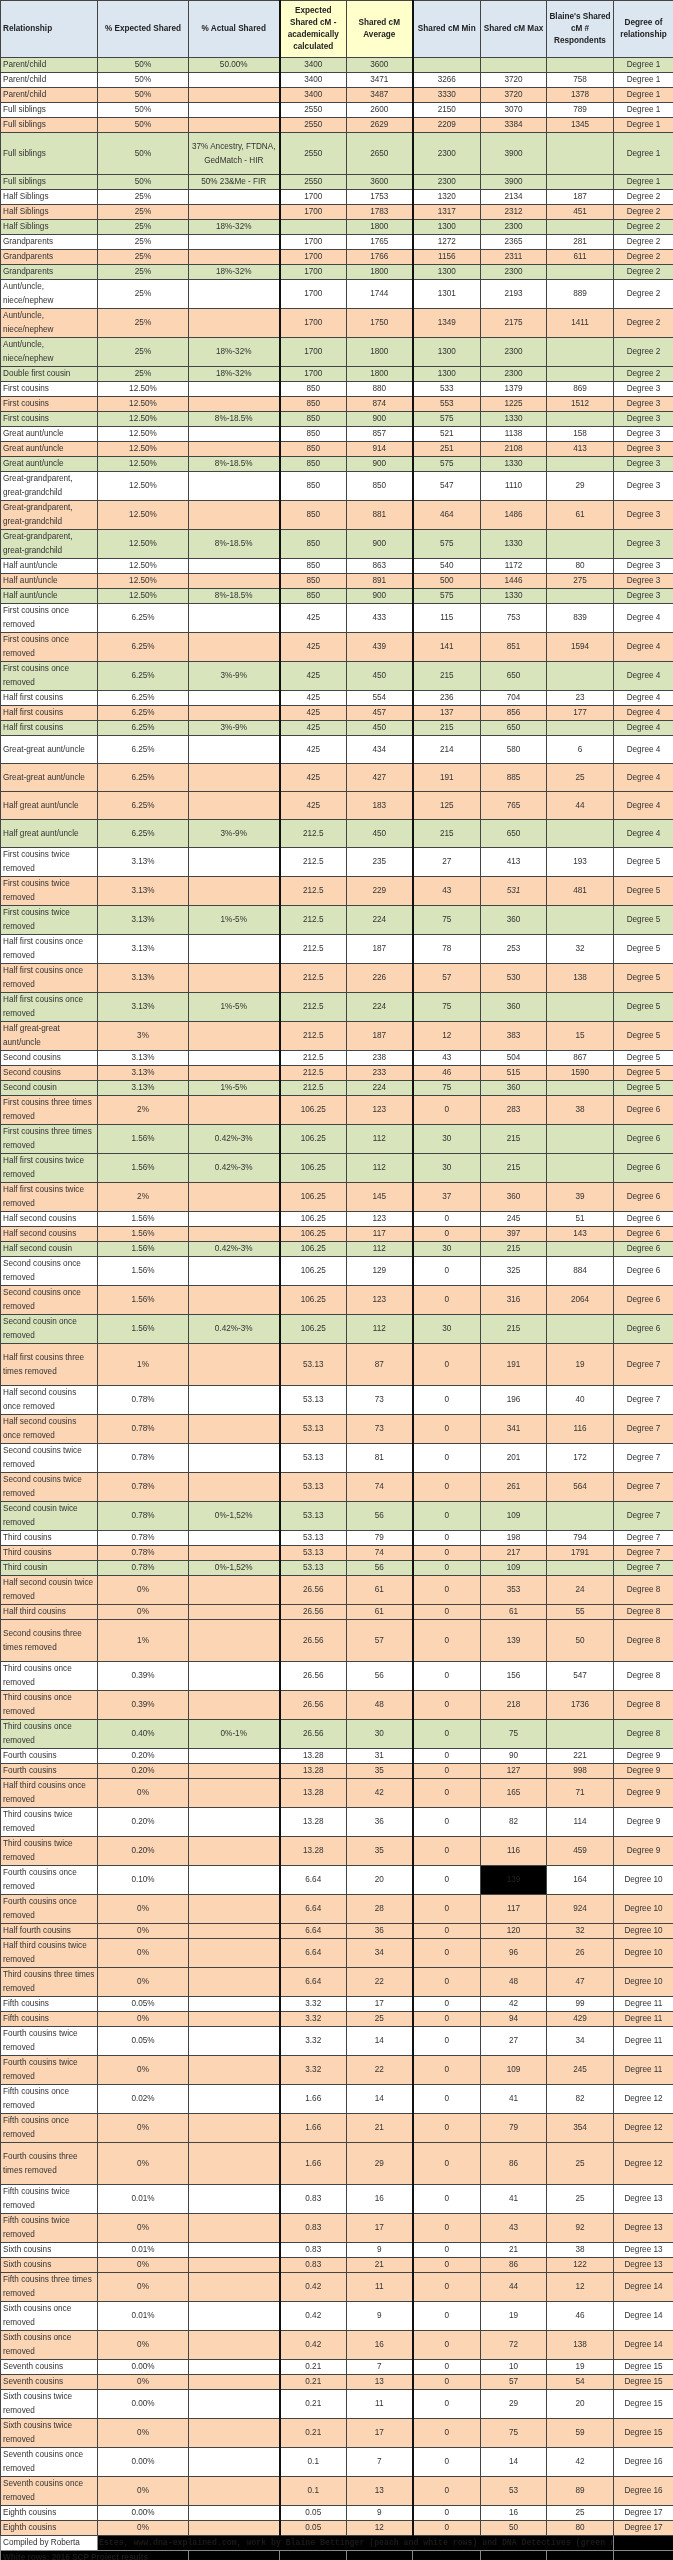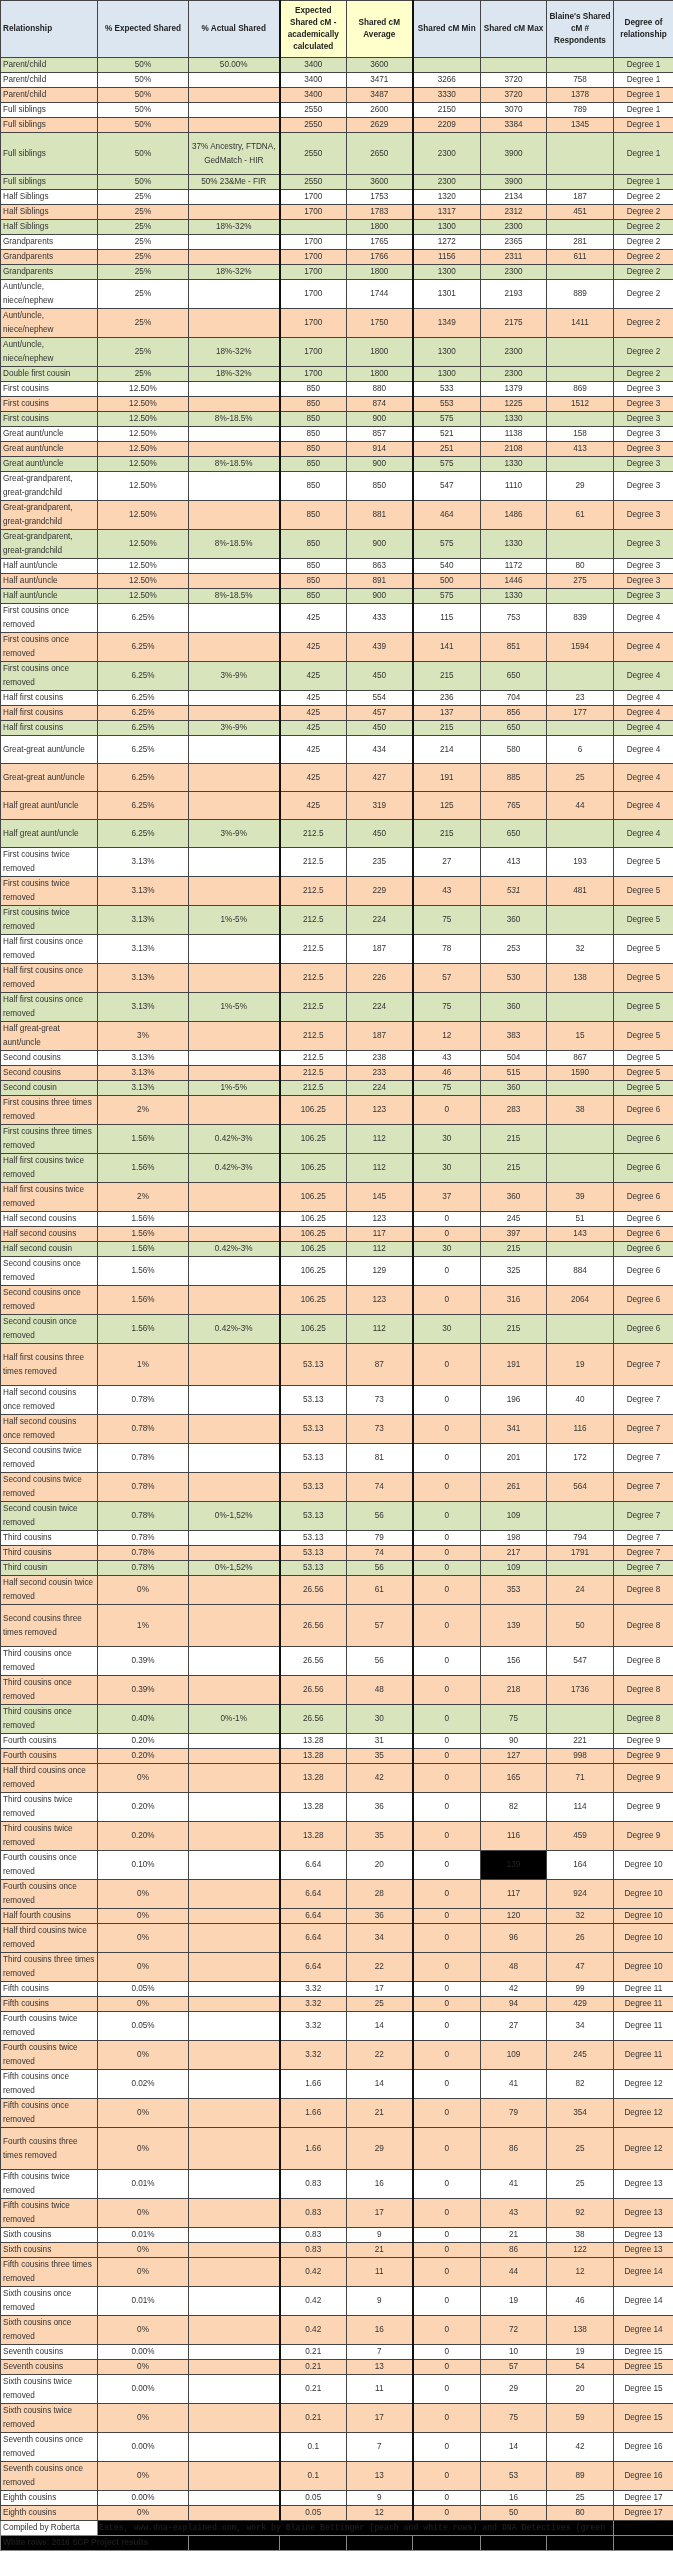--- a/index.html
+++ b/index.html
@@ -458,21 +458,21 @@
         <td class="thick-l" style="height: 28px;">191</td>
         <td class="" style="height: 28px;">885</td>
         <td class="" style="height: 28px;">25</td>
         <td class="" style="height: 28px;">Degree 4</td>
       </tr>
       <tr class="peach">
         <td class="rel" style="height: 28px;">Half great aunt/uncle</td>
         <td class="" style="height: 28px;">6.25%</td>
         <td class="" style="height: 28px;"></td>
         <td class="thick-l" style="height: 28px;">425</td>
-        <td class="" style="height: 28px;">319</td>
+        <td class="" style="height: 28px;">183</td>
         <td class="thick-l" style="height: 28px;">125</td>
         <td class="" style="height: 28px;">765</td>
         <td class="" style="height: 28px;">44</td>
         <td class="" style="height: 28px;">Degree 4</td>
       </tr>
       <tr class="green">
         <td class="rel" style="height: 28px;">Half great aunt/uncle</td>
         <td class="" style="height: 28px;">6.25%</td>
         <td class="" style="height: 28px;">3%-9%</td>
         <td class="thick-l" style="height: 28px;">212.5</td>
@@ -804,20 +804,31 @@
       <tr class="peach">
         <td class="rel" style="height: 28px;">Half second cousin twice removed</td>
         <td class="" style="height: 28px;">0%</td>
         <td class="" style="height: 28px;"></td>
         <td class="thick-l" style="height: 28px;">26.56</td>
         <td class="" style="height: 28px;">61</td>
         <td class="thick-l" style="height: 28px;">0</td>
         <td class="" style="height: 28px;">353</td>
         <td class="" style="height: 28px;">24</td>
         <td class="" style="height: 28px;">Degree 8</td>
+      </tr>
+      <tr class="peach">
+        <td class="rel" style="height: 14px;">Half third cousins</td>
+        <td class="" style="height: 14px;">0%</td>
+        <td class="" style="height: 14px;"></td>
+        <td class="thick-l" style="height: 14px;">26.56</td>
+        <td class="" style="height: 14px;">61</td>
+        <td class="thick-l" style="height: 14px;">0</td>
+        <td class="" style="height: 14px;">61</td>
+        <td class="" style="height: 14px;">55</td>
+        <td class="" style="height: 14px;">Degree 8</td>
       </tr>
       <tr class="peach">
         <td class="rel" style="height: 42px;">Second cousins three times removed</td>
         <td class="" style="height: 42px;">1%</td>
         <td class="" style="height: 42px;"></td>
         <td class="thick-l" style="height: 42px;">26.56</td>
         <td class="" style="height: 42px;">57</td>
         <td class="thick-l" style="height: 42px;">0</td>
         <td class="" style="height: 42px;">139</td>
         <td class="" style="height: 42px;">50</td>

